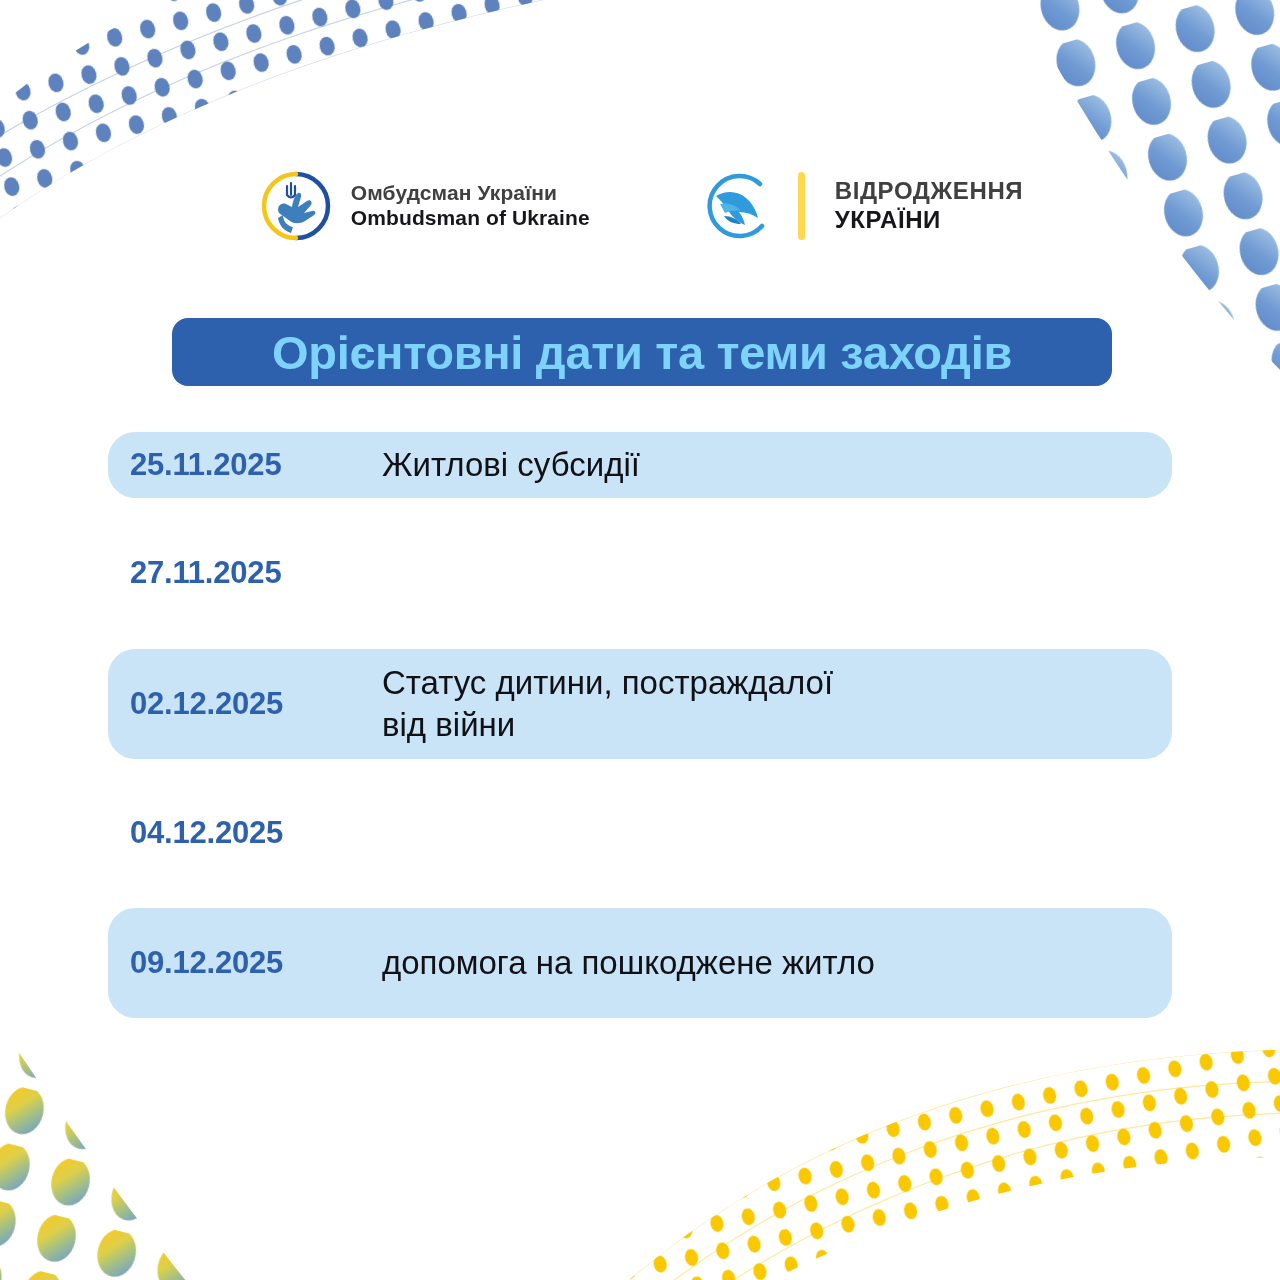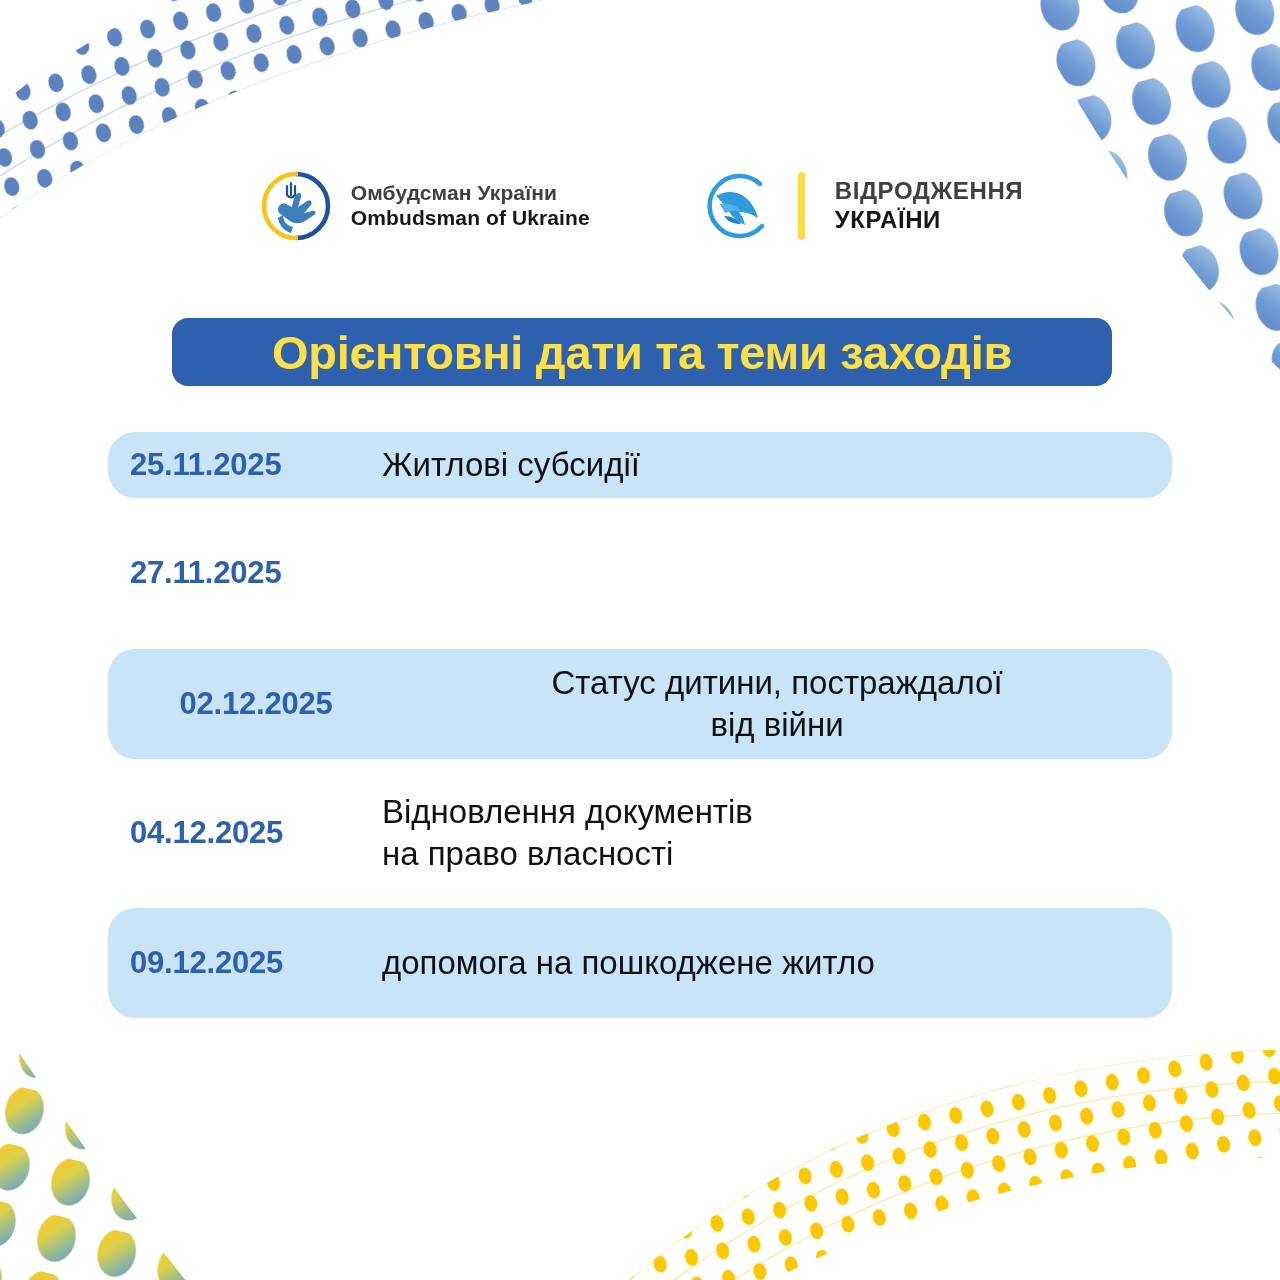--- a/index.html
+++ b/index.html
@@ -93,21 +93,21 @@
     top: 318px;
     width: 940px;
     height: 68px;
     background: #2d60ad;
     border-radius: 16px;
     display: flex;
     align-items: center;
     justify-content: center;
   }
   #title-banner .title-text {
-    color: #fde047;
+    color: #7dd3fc;
     font-size: 47px;
     font-weight: bold;
     letter-spacing: -0.3px;
     white-space: nowrap;
     line-height: 1;
   }
 
   
   #schedule {
     position: absolute;
@@ -137,21 +137,21 @@
     color: #101015;
     font-size: 33px;
     font-weight: normal;
     line-height: 1.28;
   }
   .sched-topic .ln { display: block; white-space: nowrap; }
 
   
   #row-1 { height: 66px; margin-top: 7px; }
   #row-2 { height: 108px; margin-top: 21px; justify-content: space-between; }
-  #row-3 { height: 110px; margin-top: 22px; text-align: center; }
+  #row-3 { height: 110px; margin-top: 22px; }
   #row-4 { height: 108px; margin-top: 20px; }
   #row-5 { height: 110px; margin-top: 21px; }
 </style>
 </head>
 <body>
 
 <div id="page">
 
   <svg class="deco" id="deco-top-left" viewBox="0 0 1000 420" xmlns="http://www.w3.org/2000/svg">
     <defs>
@@ -318,24 +318,20 @@
     <div class="sched-row shaded" id="row-3">
       <div class="sched-date">02.12.2025</div>
       <div class="sched-topic">
         <span class="ln">Статус дитини, постраждалої</span>
         <span class="ln">від війни</span>
       </div>
     </div>
 
     <div class="sched-row plain" id="row-4">
       <div class="sched-date">04.12.2025</div>
-      <div class="sched-topic">
-        <span class="ln">Відновлення документів</span>
-        <span class="ln">на право власності</span>
-      </div>
     </div>
 
     <div class="sched-row shaded" id="row-5">
       <div class="sched-date">09.12.2025</div>
       <div class="sched-topic">
         <span class="ln">допомога на пошкоджене житло</span>
       </div>
     </div>
 
   </div>

